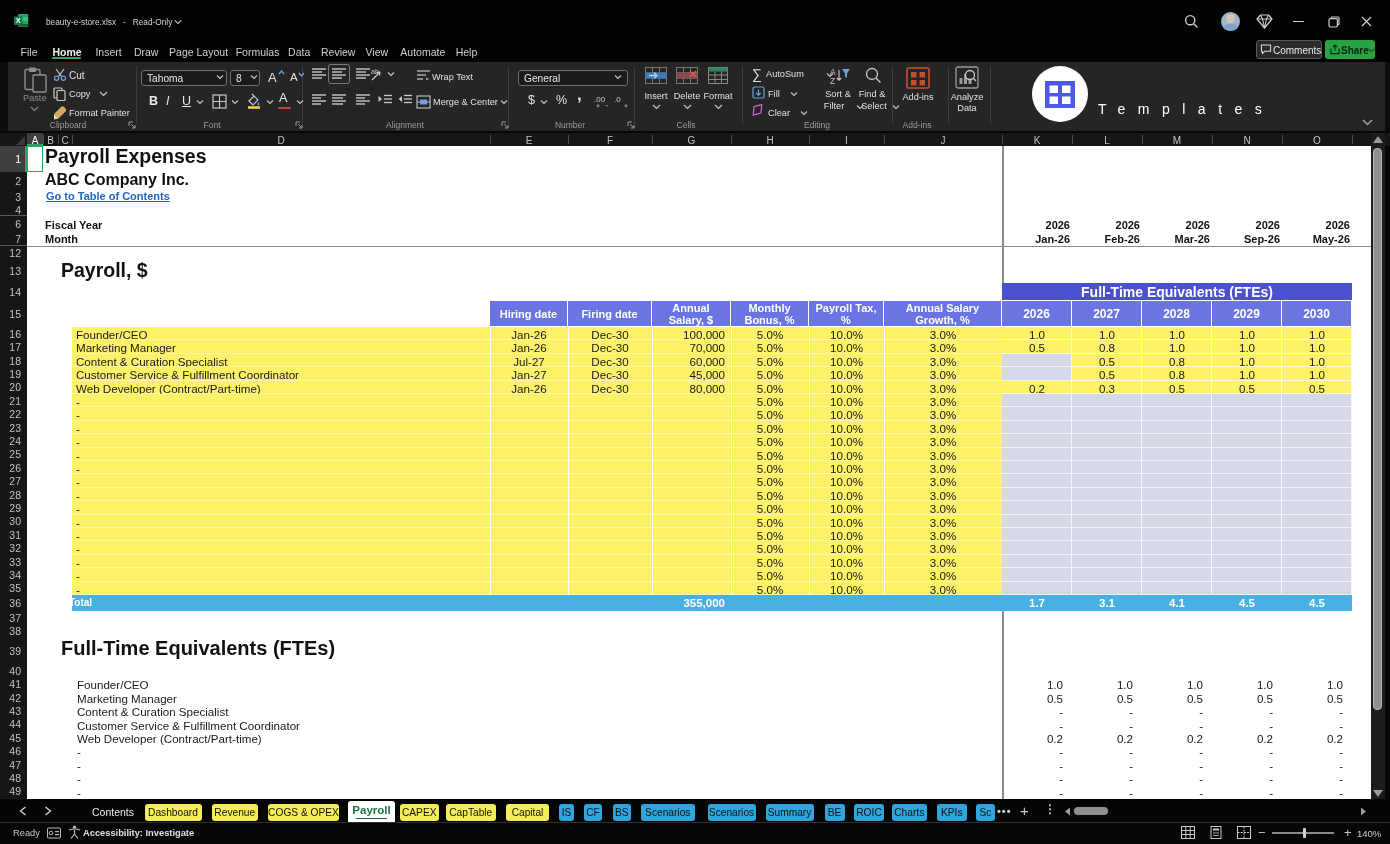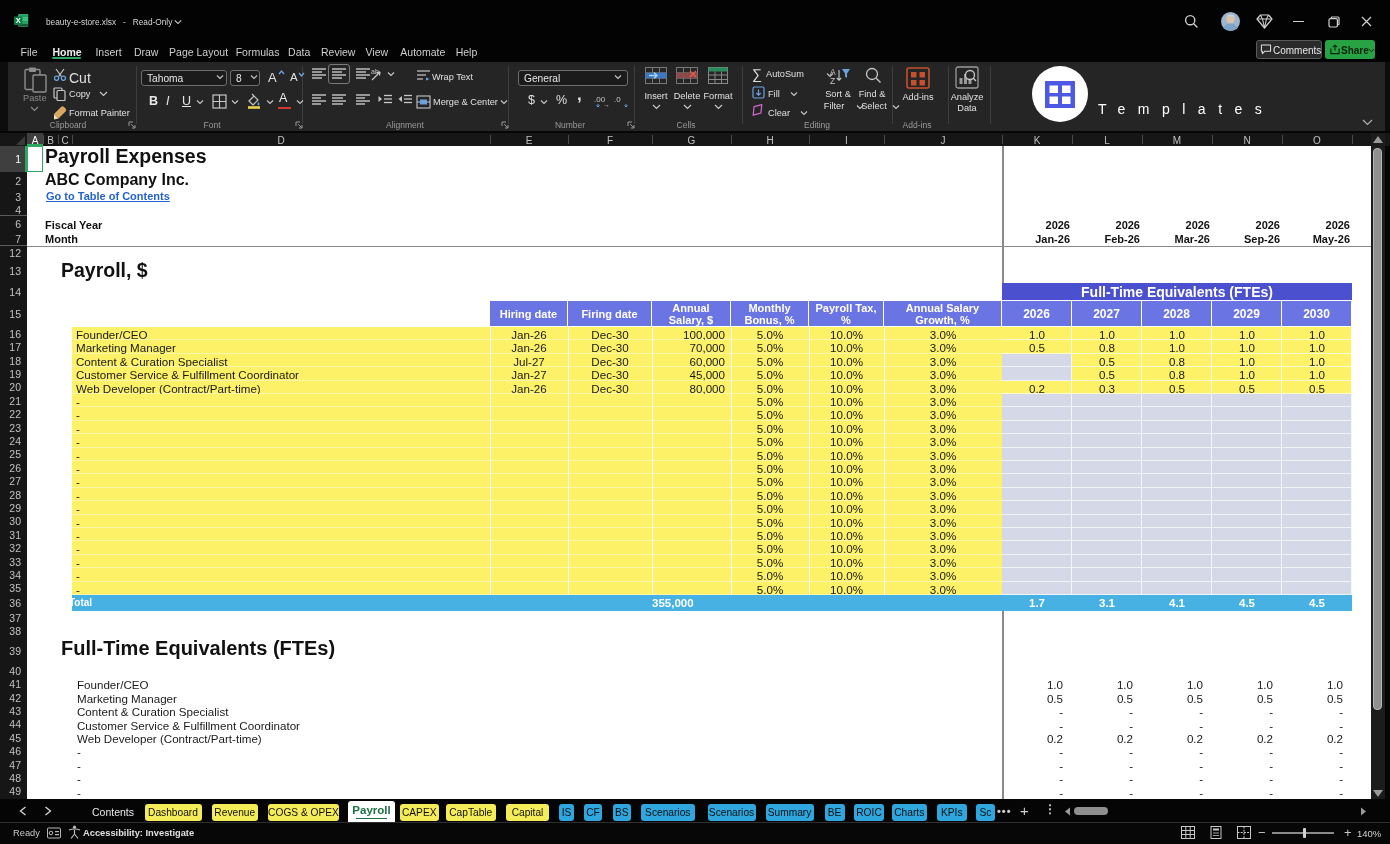--- a/index.html
+++ b/index.html
@@ -114,21 +114,21 @@
     </svg>
 <div class="tx" style="left:23px;top:93px;color:#8a8a8a;font-size:9.2px;font-weight:normal;">Paste</div>
 <svg class="a" style="left:30px;top:106px" width="9" height="6" viewBox="0 0 9 6">
       <path d="M1 1 L4.5 4.5 L8 1" stroke="#8a8a8a" stroke-width="1.2" fill="none"></path>
     </svg>
 <svg class="a" style="left:53px;top:68px" width="14" height="13" viewBox="0 0 14 13">
 <path d="M3 1 L8.5 8.5 M11 1 L5.5 8.5" stroke="#c8c8c8" stroke-width="1.2"></path>
 <circle cx="3.6" cy="10.3" r="2.1" stroke="#6aa3e0" stroke-width="1.3" fill="none"></circle>
 <circle cx="10.4" cy="10.3" r="2.1" stroke="#6aa3e0" stroke-width="1.3" fill="none"></circle>
     </svg>
-<div class="tx" style="left:69px;top:70px;color:#e0e0e0;font-size:14px;font-weight:normal;">Cut</div>
+<div class="tx" style="left:69px;top:70px;color:#e0e0e0;font-size:10px;font-weight:normal;">Cut</div>
 <svg class="a" style="left:53px;top:87px" width="13" height="14" viewBox="0 0 13 14">
 <rect x="1" y="1" width="8" height="10" rx="1" stroke="#c8c8c8" stroke-width="1.2" fill="none"></rect>
 <rect x="4" y="3.5" width="8" height="10" rx="1" fill="#252525" stroke="#c8c8c8" stroke-width="1.2"></rect>
     </svg>
 <div class="tx" style="left:69px;top:89px;color:#e0e0e0;font-size:9.2px;font-weight:normal;">Copy</div>
 <svg class="a" style="left:99px;top:91px" width="9" height="6" viewBox="0 0 9 6">
       <path d="M1 1 L4.5 4.5 L8 1" stroke="#c8c8c8" stroke-width="1.2" fill="none"></path>
     </svg>
 <svg class="a" style="left:52px;top:105px" width="16" height="15" viewBox="0 0 16 15">
 <path d="M2 9 L9 2 Q10.5 0.5 12 2 L13.5 3.5 Q15 5 13.5 6.5 L6.5 13.5 Z" fill="#d9a860"></path>
@@ -844,21 +844,21 @@
 <div class="tx" style="left:731px;top:582.6px;color:#1a1a1a;font-size:11.6px;font-weight:normal;width:78px;text-align:center;">5.0%</div>
 <div class="tx" style="left:809px;top:582.6px;color:#1a1a1a;font-size:11.6px;font-weight:normal;width:75px;text-align:center;">10.0%</div>
 <div class="tx" style="left:884px;top:582.6px;color:#1a1a1a;font-size:11.6px;font-weight:normal;width:118px;text-align:center;">3.0%</div>
 <div class="a" style="left:1002px;top:581.6px;width:70px;height:13.4px;background:#d5d8e6;border-bottom:1px solid rgba(255,255,255,0.7);border-right:1px solid rgba(255,255,255,0.8);"></div>
 <div class="a" style="left:1072px;top:581.6px;width:70px;height:13.4px;background:#d5d8e6;border-bottom:1px solid rgba(255,255,255,0.7);border-right:1px solid rgba(255,255,255,0.8);"></div>
 <div class="a" style="left:1142px;top:581.6px;width:70px;height:13.4px;background:#d5d8e6;border-bottom:1px solid rgba(255,255,255,0.7);border-right:1px solid rgba(255,255,255,0.8);"></div>
 <div class="a" style="left:1212px;top:581.6px;width:70px;height:13.4px;background:#d5d8e6;border-bottom:1px solid rgba(255,255,255,0.7);border-right:1px solid rgba(255,255,255,0.8);"></div>
 <div class="a" style="left:1282px;top:581.6px;width:70px;height:13.4px;background:#d5d8e6;border-bottom:1px solid rgba(255,255,255,0.7);border-right:1px solid rgba(255,255,255,0.8);"></div>
 <div class="a" style="left:72px;top:595px;width:930px;height:16px;background:#47b1e4;"></div>
 <div class="tx" style="left:69px;top:596.5px;color:#ffffff;font-size:10px;font-weight:bold;">Total</div>
-<div class="tx" style="left:652px;top:596.5px;color:#ffffff;font-size:11.5px;font-weight:bold;width:73px;text-align:left;">355,000</div>
+<div class="tx" style="left:652px;top:596.5px;color:#ffffff;font-size:11.5px;font-weight:bold;width:73px;text-align:right;">355,000</div>
 <div class="a" style="left:1002px;top:595px;width:350px;height:16px;background:#47b1e4;"></div>
 <div class="tx" style="left:1002px;top:596.5px;color:#ffffff;font-size:11.5px;font-weight:bold;width:70px;text-align:center;">1.7</div>
 <div class="tx" style="left:1072px;top:596.5px;color:#ffffff;font-size:11.5px;font-weight:bold;width:70px;text-align:center;">3.1</div>
 <div class="tx" style="left:1142px;top:596.5px;color:#ffffff;font-size:11.5px;font-weight:bold;width:70px;text-align:center;">4.1</div>
 <div class="tx" style="left:1212px;top:596.5px;color:#ffffff;font-size:11.5px;font-weight:bold;width:70px;text-align:center;">4.5</div>
 <div class="tx" style="left:1282px;top:596.5px;color:#ffffff;font-size:11.5px;font-weight:bold;width:70px;text-align:center;">4.5</div>
 <div class="tx" style="left:61px;top:637px;color:#111111;font-size:20px;font-weight:bold;">Full-Time Equivalents (FTEs)</div>
 <div class="tx" style="left:77px;top:678.4px;color:#1a1a1a;font-size:11.6px;font-weight:normal;">Founder/CEO</div>
 <div class="tx" style="left:1002px;top:678.4px;color:#1a1a1a;font-size:11.6px;font-weight:normal;width:61px;text-align:right;">1.0</div>
 <div class="tx" style="left:1072px;top:678.4px;color:#1a1a1a;font-size:11.6px;font-weight:normal;width:61px;text-align:right;">1.0</div>

